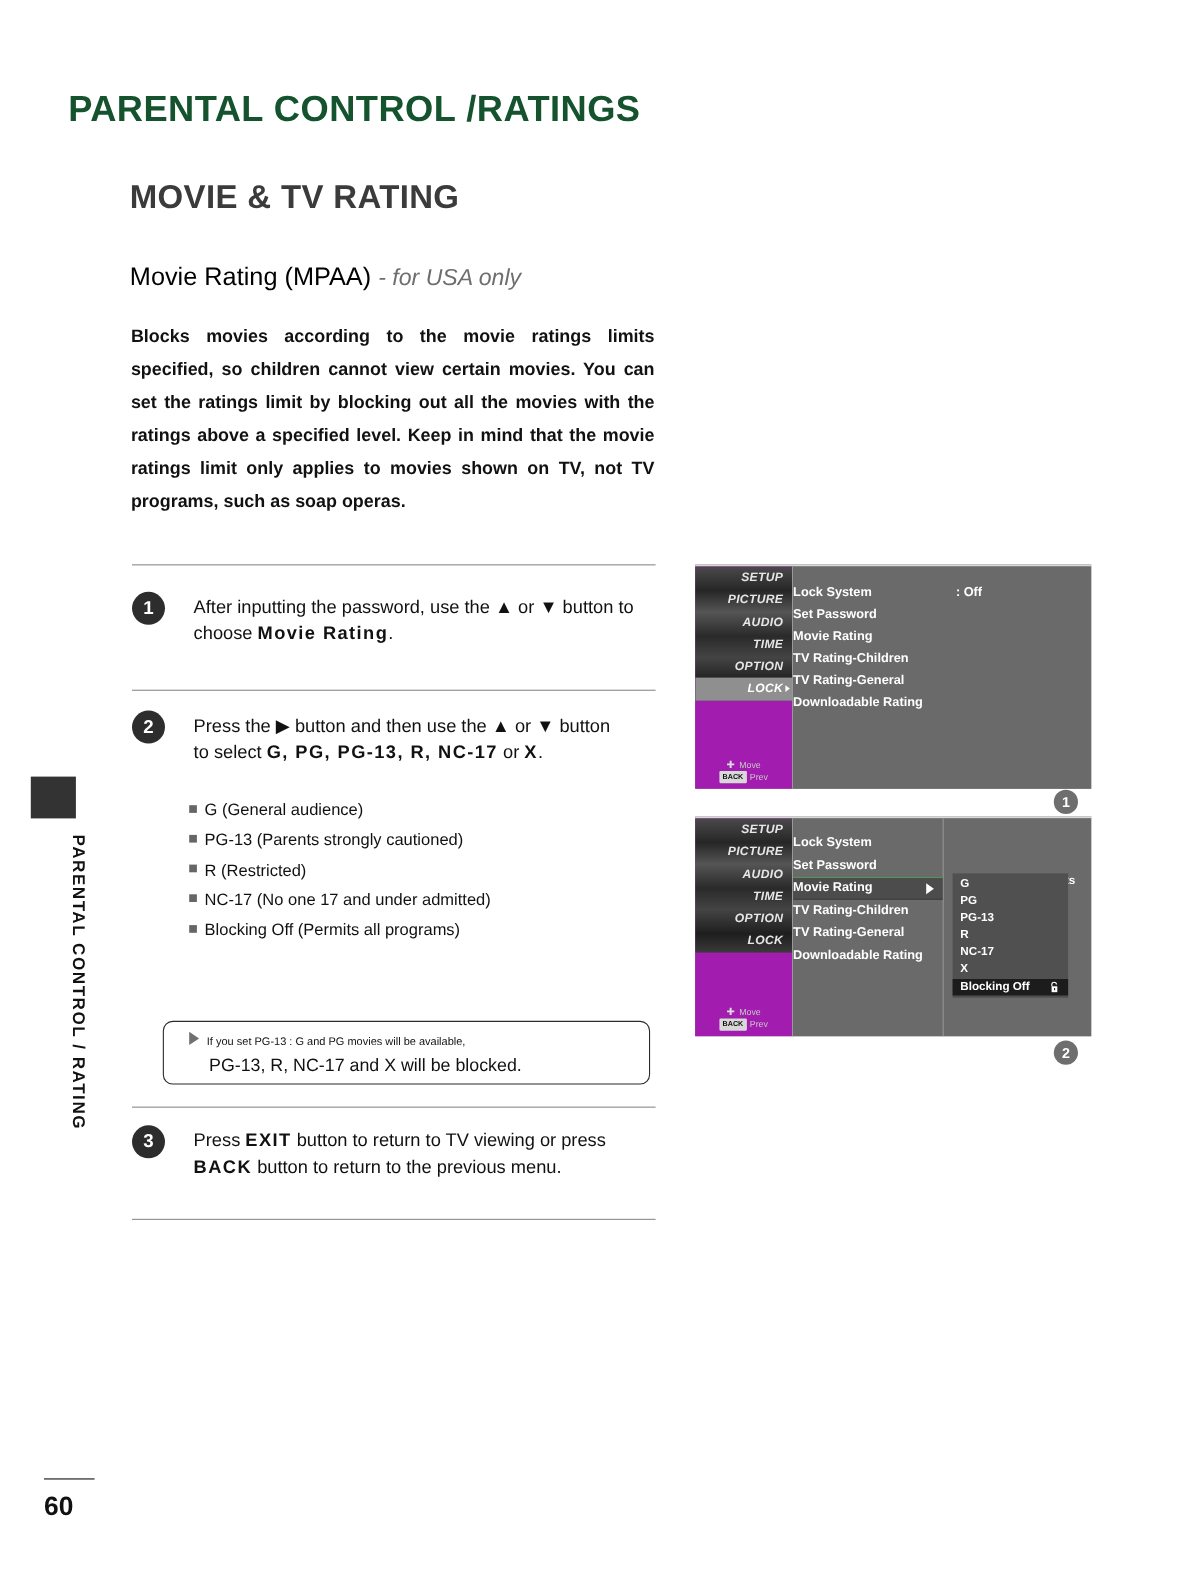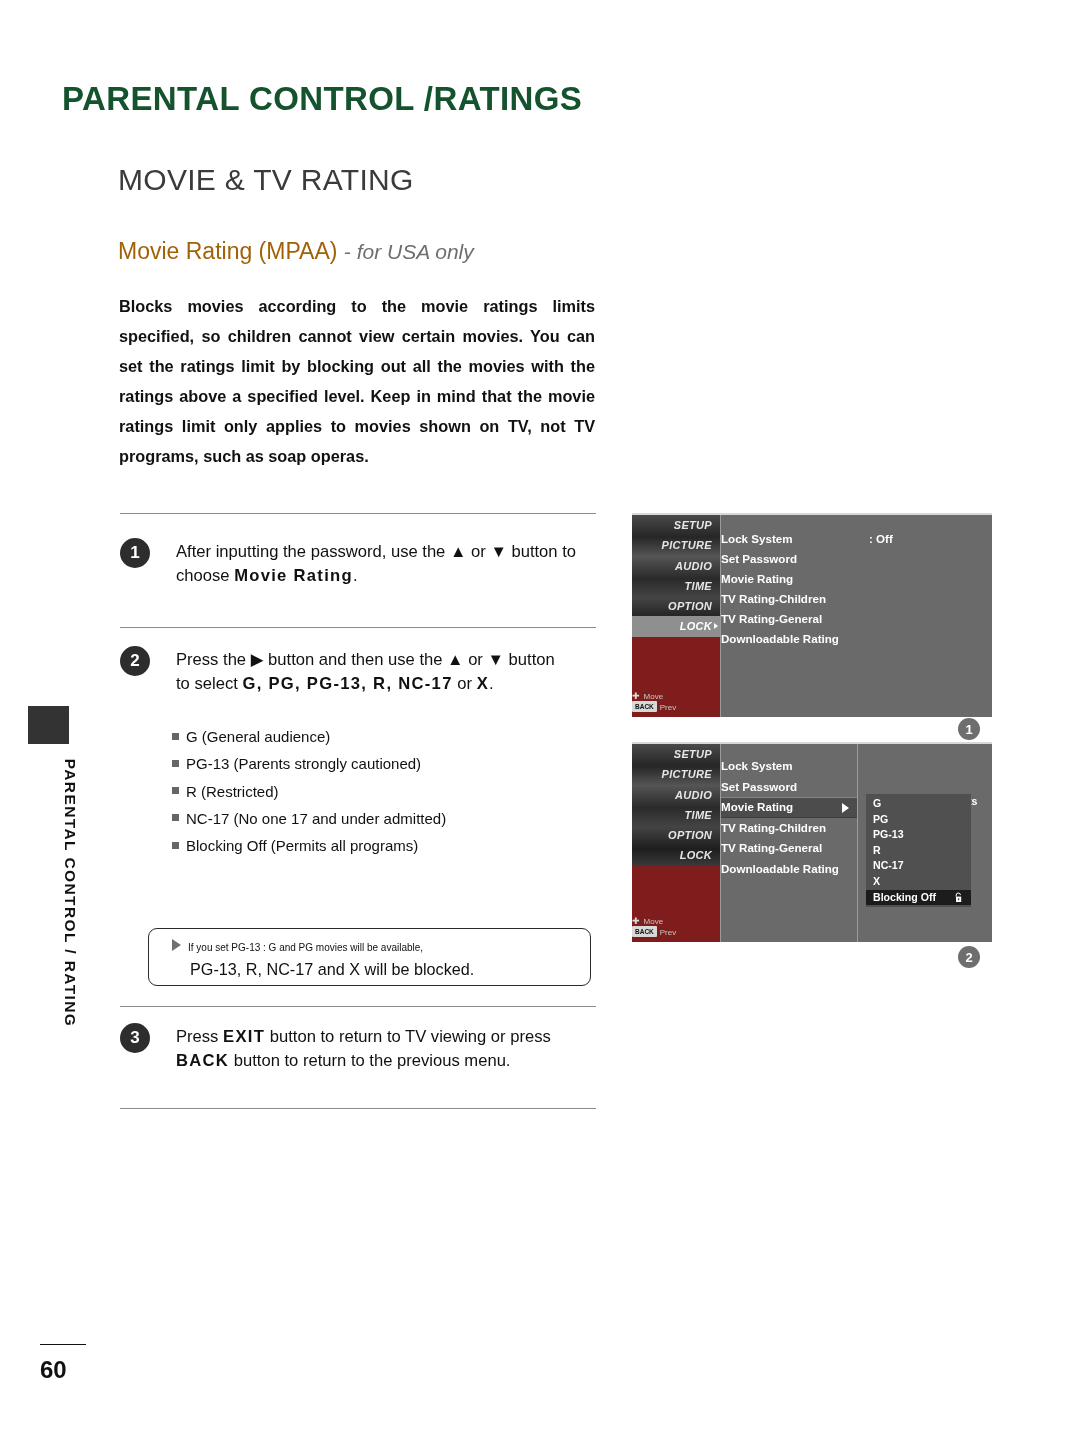--- a/index.html
+++ b/index.html
@@ -27,28 +27,28 @@
   }
 
   
   #page-title{
     position:absolute;left:62px;top:80px;
     font-size:33px;font-weight:bold;letter-spacing:.4px;
     color:#14532d;white-space:nowrap;
   }
   #section-title{
     position:absolute;left:118px;top:163px;
-    font-size:30px;font-weight:normal;letter-spacing:.3px;
+    font-size:30px;font-weight:bold;letter-spacing:.3px;
     color:#3b3b3b;white-space:nowrap;
   }
   #sub-title{
     position:absolute;left:118px;top:238px;
     font-size:23px;white-space:nowrap;
   }
-  #sub-title .st-main{color:#a16207;}
+  #sub-title .st-main{color:#000000;}
   #sub-title .st-note{color:#6e6e6e;font-style:italic;font-size:21px;}
 
   
   #intro{
     position:absolute;left:119px;top:291px;width:476px;
     font-size:16.3px;font-weight:bold;line-height:30px;
     text-align:justify;color:#111;
   }
 
   
@@ -117,42 +117,42 @@
     position:absolute;background:#6a6a6a;
     border-top:2px solid #d8d8d8;
     box-sizing:border-box;
     font-size:0;
   }
   #osd1{left:632px;top:513px;width:360px;height:204px;}
   #osd2{left:632px;top:742px;width:360px;height:200px;}
 
   .osd-left{
     position:absolute;left:0;top:0;width:88px;height:100%;
-    background:#7f1d1d;
+    background:#a21caf;
     border-right:1px solid #9a9a9a;
     overflow:hidden;
   }
   .icon-col{
     position:absolute;left:0;top:0;width:88px;height:122px;
     background:linear-gradient(180deg,#4a4a4a 0%,#262626 18%,#555 34%,#2a2a2a 52%,#444 68%,#1e1e1e 86%,#3a3a3a 100%);
   }
   .menu-cat{
     position:relative;height:20.3px;line-height:20.3px;
     font-size:11px;font-weight:bold;font-style:italic;
     color:#e6e6e6;text-align:right;padding-right:8px;
     letter-spacing:.3px;
     font-family:"Liberation Sans", sans-serif;
   }
   .menu-cat.sel{background:#8f8f8f;color:#fff;}
   .menu-cat .caret{
     position:absolute;right:2px;top:7px;width:0;height:0;
     border-left:4px solid #fff;border-top:3px solid transparent;border-bottom:3px solid transparent;
   }
   .osd-hints{
-    position:absolute;left:0;bottom:4px;width:88px;text-align:left;
+    position:absolute;left:0;bottom:4px;width:88px;text-align:center;
   }
   .hint-row{font-size:8px;color:#c8c8c8;line-height:11px;white-space:nowrap;}
   .hint-row .bk{
     display:inline-block;background:#d8d8d8;color:#111;font-size:6.5px;
     font-weight:bold;padding:0 3px;margin-right:3px;border-radius:1px;
     position:relative;top:-1px;
   }
   .move-ic{display:inline-block;margin-right:4px;color:#dcdcdc;font-size:9px;}
 
   .osd-main{

